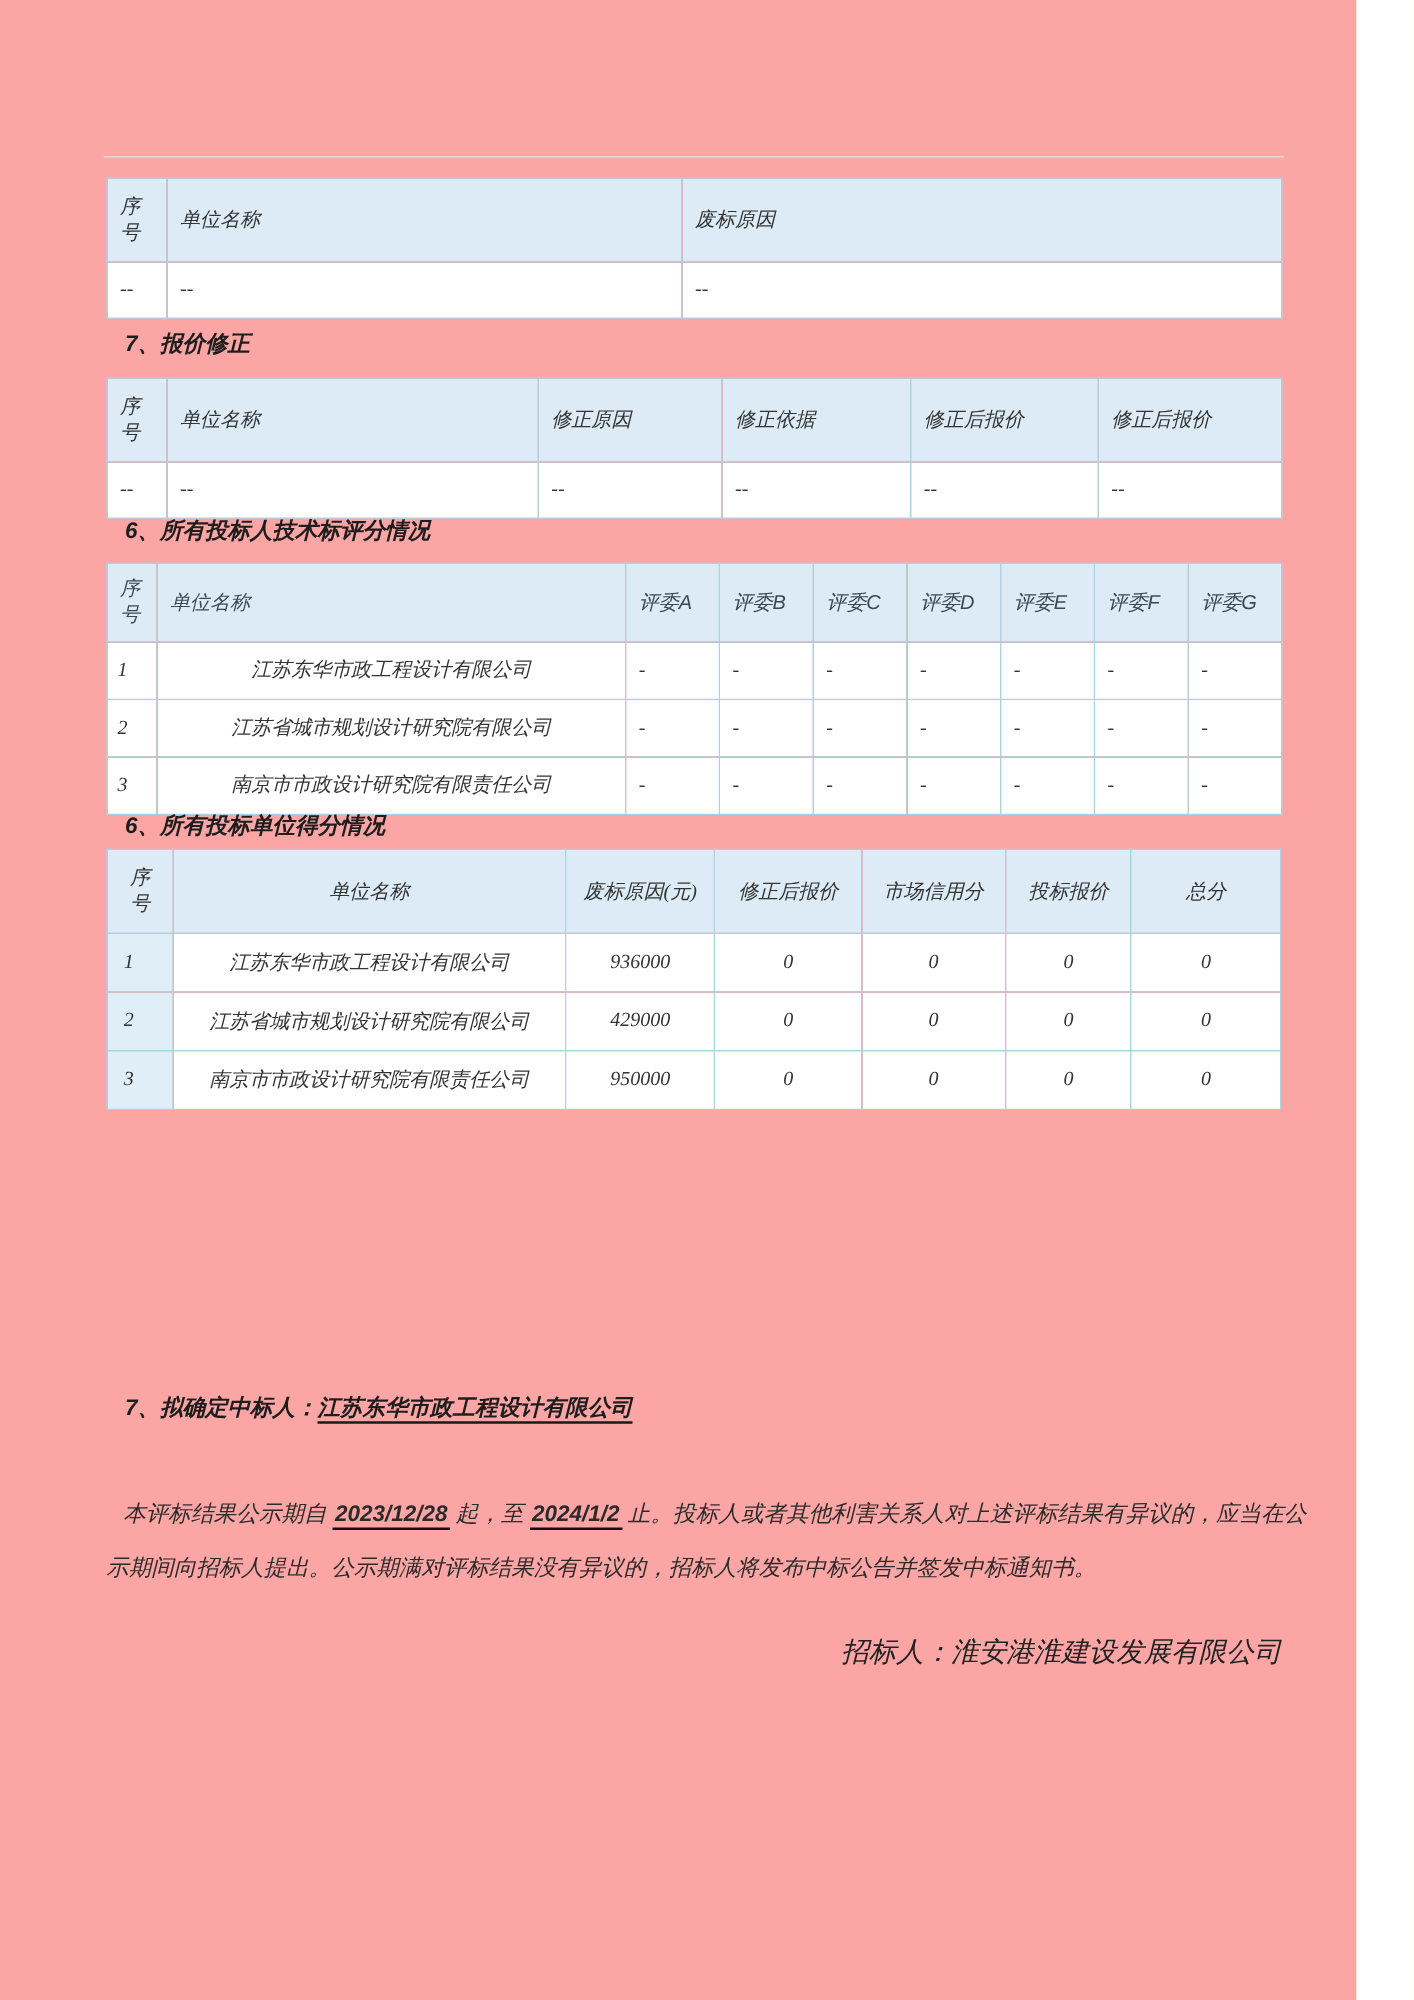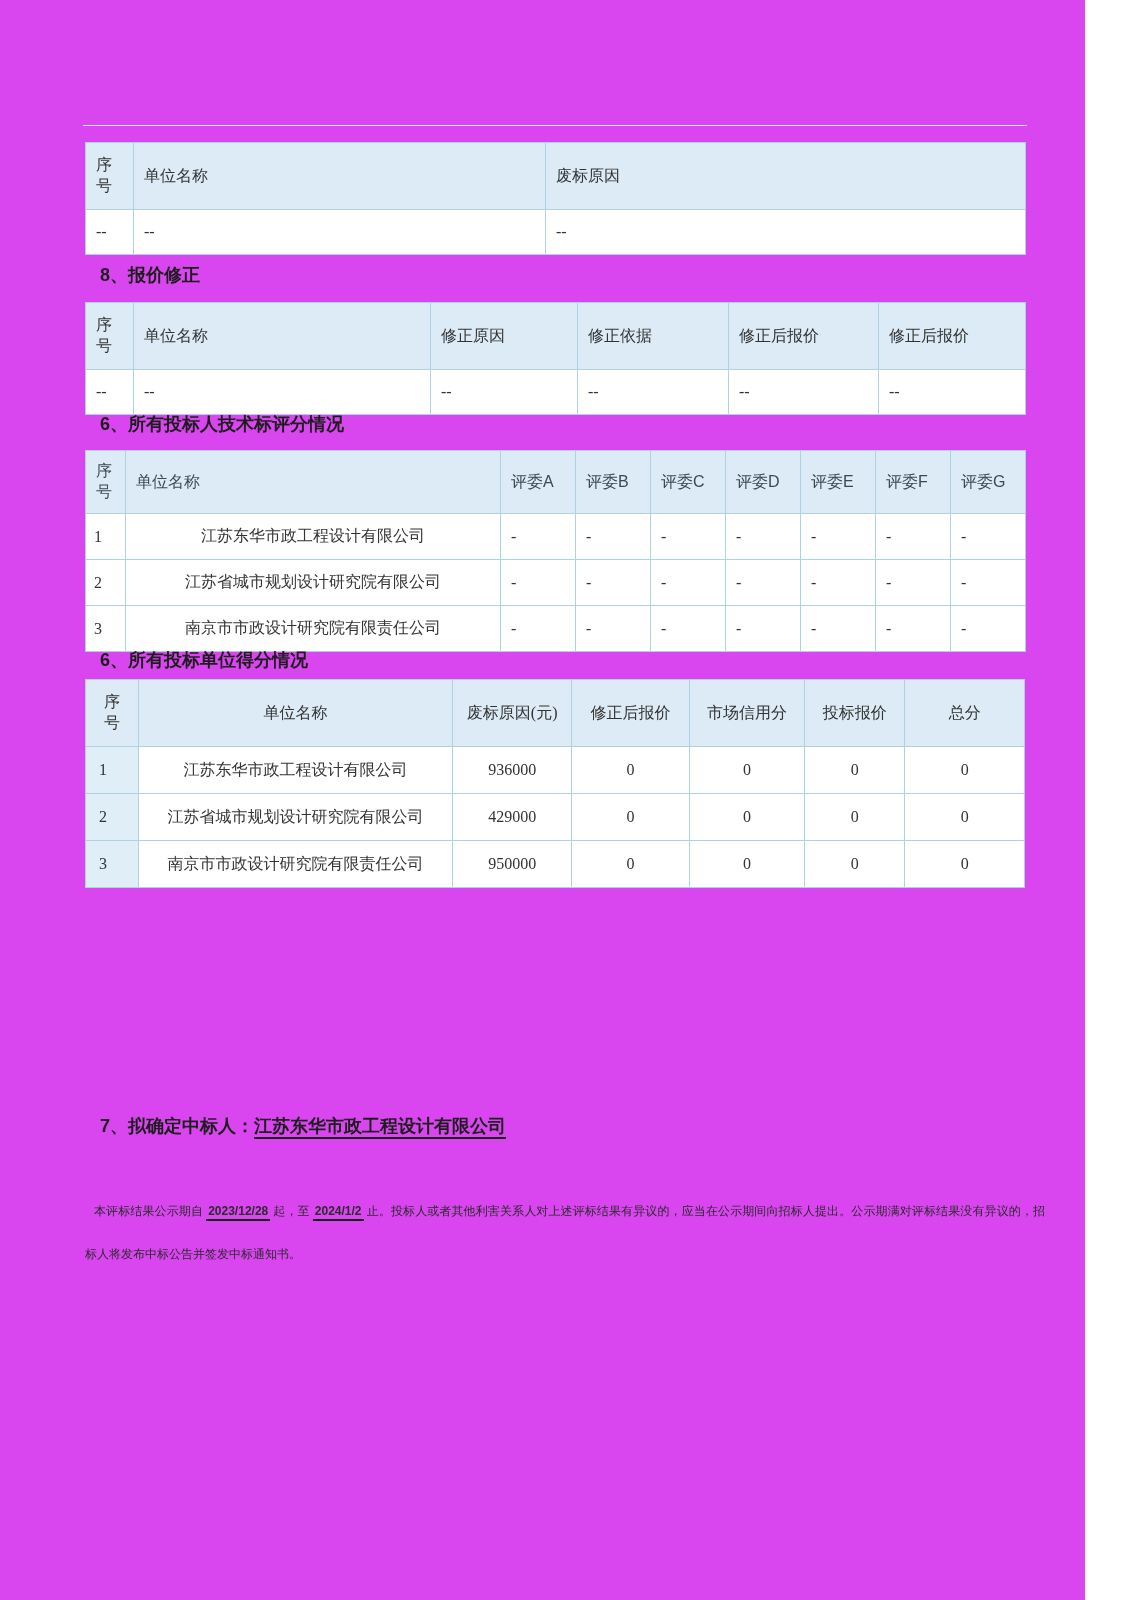--- a/index.html
+++ b/index.html
@@ -1,20 +1,21 @@
 <!DOCTYPE html>
 <html><head>
 <meta charset="utf-8">
 <style>
   * { margin:0; padding:0; box-sizing:border-box; }
   html,body { background:#ffffff; }
   .page {
-    position:relative; width:1085px; height:1600px; background:#d946ef;
+    position:relative; width:1085px; height:1600px; background:#fca5a5;
     font-family:"Liberation Serif","DejaVu Serif",serif; color:#333;
     overflow:hidden;
+    font-style:italic;
   }
   .top-line { position:absolute; top:125px; left:83px; width:944px; border-top:1px solid #dde6ec; }
 
   table.tbl { position:absolute; left:85px; width:940px; border-collapse:collapse; table-layout:fixed; }
   .tbl th, .tbl td { border:1px solid #aed2e2; font-size:16px; font-weight:normal; color:#333; overflow:hidden; }
   .tbl th { background:#dcebf5; text-align:left; padding:12px 10px; height:45px; }
   .tbl td { background:#ffffff; text-align:left; padding:12px 10px; height:45px; }
 
   
   .tbl-a th, .tbl-a td { font-family:"Liberation Serif","DejaVu Serif",serif; }
@@ -27,21 +28,21 @@
 
   
   .tbl-score th { text-align:center; height:48px; }
   .tbl-score td { text-align:center; height:47px; }
   .tbl-score td:first-child { background:#dfeef7; text-align:left; padding-left:13px; }
 
   .hd { position:absolute; left:100px; font-family:"Liberation Sans","DejaVu Sans",sans-serif;
         font-weight:700; font-size:18px; color:#1d1d1d; }
   .winner-name { border-bottom:2px solid #1a1a1a; padding-bottom:1px; }
 
-  .notice { position:absolute; left:85px; top:1190px; width:960px; font-size:12px;
+  .notice { position:absolute; left:85px; top:1190px; width:960px; font-size:18px;
             line-height:43px; text-align:justify; text-indent:0.75em; color:#2b2b2b; }
   .bu { font-family:"Liberation Sans","DejaVu Sans",sans-serif; font-weight:700;
         border-bottom:2px solid #111; padding:0 2px 1px 2px; }
 
   .sig { position:absolute; left:85px; width:940px; text-align:right; font-size:22px; color:#222; }
   .sig-tenderer { top:1307px; }
   .sig-date { top:1352px; font-size:21px; }
 
   
   #tbl-rejected { top:142px; }
@@ -76,21 +77,21 @@
       </thead>
       <tbody>
         <tr>
           <td>--</td>
           <td>--</td>
           <td>--</td>
         </tr>
       </tbody>
     </table>
 
-  <h3 id="hd-4" class="hd">8、报价修正</h3>
+  <h3 id="hd-4" class="hd">7、报价修正</h3>
 
   <table id="tbl-correction" class="tbl tbl-a">
     <colgroup>
       <col style="width:48px">
         <col style="width:297px">
         <col style="width:147px">
       <col style="width:151px">
         <col style="width:150px">
         <col style="width:147px">
     </colgroup>
@@ -235,15 +236,18 @@
     </table>
 
   <div id="hd-7" class="hd">
     <span>7、拟确定中标人：</span><span class="winner-name">江苏东华市政工程设计有限公司</span>
   </div>
 
   <p class="notice">
     <span>本评标结果公示期自 </span><span class="bu">2023/12/28</span><span> 起，至 </span><span class="bu">2024/1/2</span><span> 止。投标人或者其他利害关系人对上述评标结果有异议的，应当在公示期间向招标人提出。公示期满对评标结果没有异议的，招标人将发布中标公告并签发中标通知书。</span>
   </p>
 
+  <div class="sig sig-tenderer">
+    <span>招标人：</span><span>淮安港淮建设发展有限公司</span>
+  </div>
 
 
 </div>
 
 </body></html>

